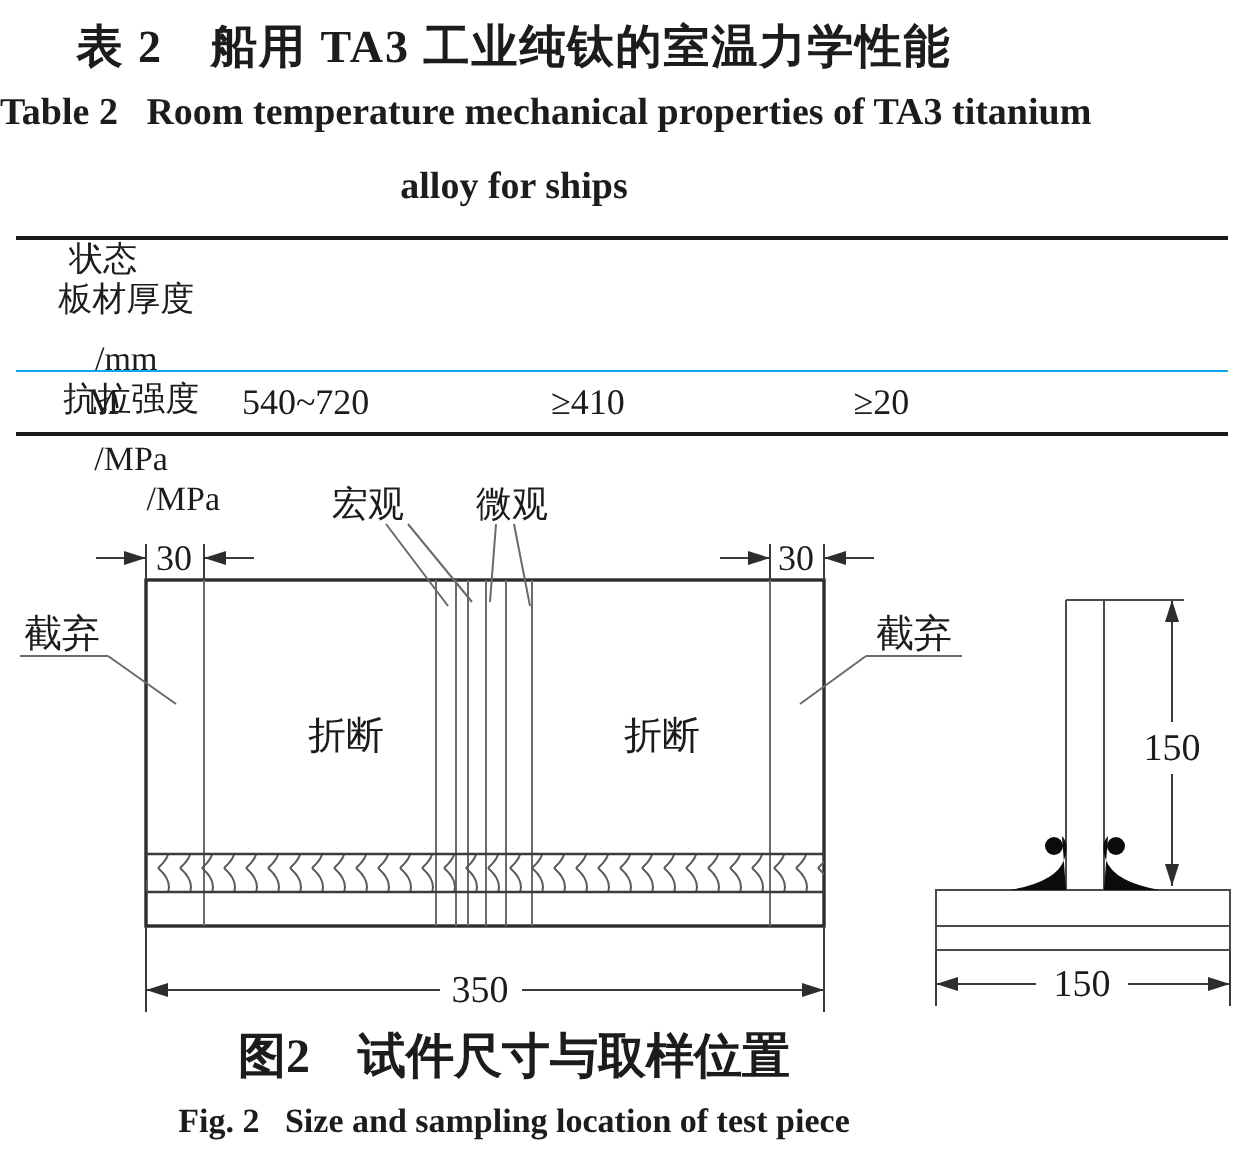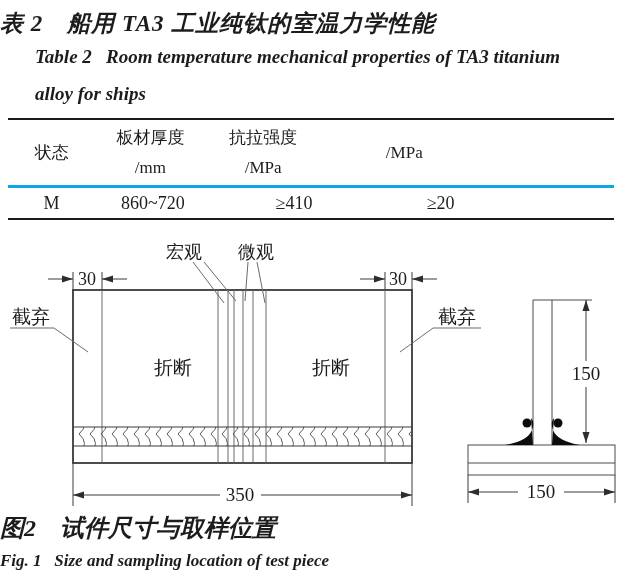--- a/index.html
+++ b/index.html
@@ -3,32 +3,32 @@
 <meta charset="utf-8">
 <style>
   html,body{margin:0;padding:0;}
   body{
     width:622px;height:583px;position:relative;background:#ffffff;
     font-family:"Liberation Serif","DejaVu Serif",serif;color:#1c1c1c;
     overflow:hidden;
   }
   .pre{white-space:pre;}
   .abs{position:absolute;}
-  .ctr{left:0;width:514px;text-align:left;font-style:italic;}
+  .ctr{left:0;width:514px;text-align:center;}
 
   
   .title-zh{top:8px;font-size:23px;font-weight:bold;letter-spacing:1px;}
-  .title-en{font-size:19px;font-weight:bold;padding-left:35px;}
+  .title-en{font-size:19px;font-weight:bold;}
   .title-en1{top:46px;}
   .title-en2{top:83px;}
 
   
   .tbl{position:absolute;left:8px;top:118px;width:606px;
        border-top:2px solid #1b1b1b;border-bottom:2px solid #1b1b1b;}
-  .tbl-head{display:flex;height:65px;border-bottom:3px solid #0ea5e9;}
+  .tbl-head{display:flex;height:65px;border-bottom:1px solid #0ea5e9;flex-direction:column;}
   .tbl-row{display:flex;height:30px;}
   .cell{display:flex;flex-direction:column;justify-content:center;
         align-items:center;text-align:center;font-size:17px;line-height:20px;}
   .tbl-head .cell{gap:10px;}
   .tbl-row .cell{font-size:18px;}
   .c1{width:14.4%}.c2{width:18.2%}.c3{width:19.0%}.c4{width:27.6%}.c5{width:20.8%}
 
   
   .fig-svg{position:absolute;left:0;top:225px;}
   svg text{font-family:"Liberation Serif","DejaVu Serif",serif;fill:#1c1c1c;}
@@ -54,21 +54,21 @@
     <div class="cell c3">
       <span>抗拉强度</span>
       <span>/MPa</span>
     </div>
     <div class="cell c4">
       <span>/MPa</span>
     </div>
   </div>
   <div class="tbl-row">
     <div class="cell c1">M</div>
-    <div class="cell c3">860~720</div>
+    <div class="cell c3">540~720</div>
     <div class="cell c4">≥410</div>
     <div class="cell c5">≥20</div>
   </div>
 </div>
 
 <svg class="fig-svg" width="622" height="285" viewBox="0 0 622 285">
   <defs>
     <pattern id="weldpat" width="11" height="19" patternUnits="userSpaceOnUse">
       <path d="M2,0 Q13,9.5 2,19" fill="none" stroke="#5a5a5a" stroke-width="1"></path>
     </pattern>
@@ -178,13 +178,13 @@
     <line x1="615" y1="250" x2="615" y2="278"></line>
     <line x1="468" y1="267" x2="518" y2="267"></line>
     <line x1="564" y1="267" x2="615" y2="267"></line>
     <polygon points="468,267 479,263.5 479,270.5" fill="#2d2d2d" stroke="none"></polygon>
     <polygon points="615,267 604,263.5 604,270.5" fill="#2d2d2d" stroke="none"></polygon>
   </g>
   <text x="541" y="273" font-size="19" text-anchor="middle">150</text>
 </svg>
 
 <div class="abs ctr cap-zh pre">图2　试件尺寸与取样位置</div>
-<div class="abs ctr cap-en pre">Fig. 1   Size and sampling location of test piece</div>
+<div class="abs ctr cap-en pre">Fig. 2   Size and sampling location of test piece</div>
 
 </body></html>

